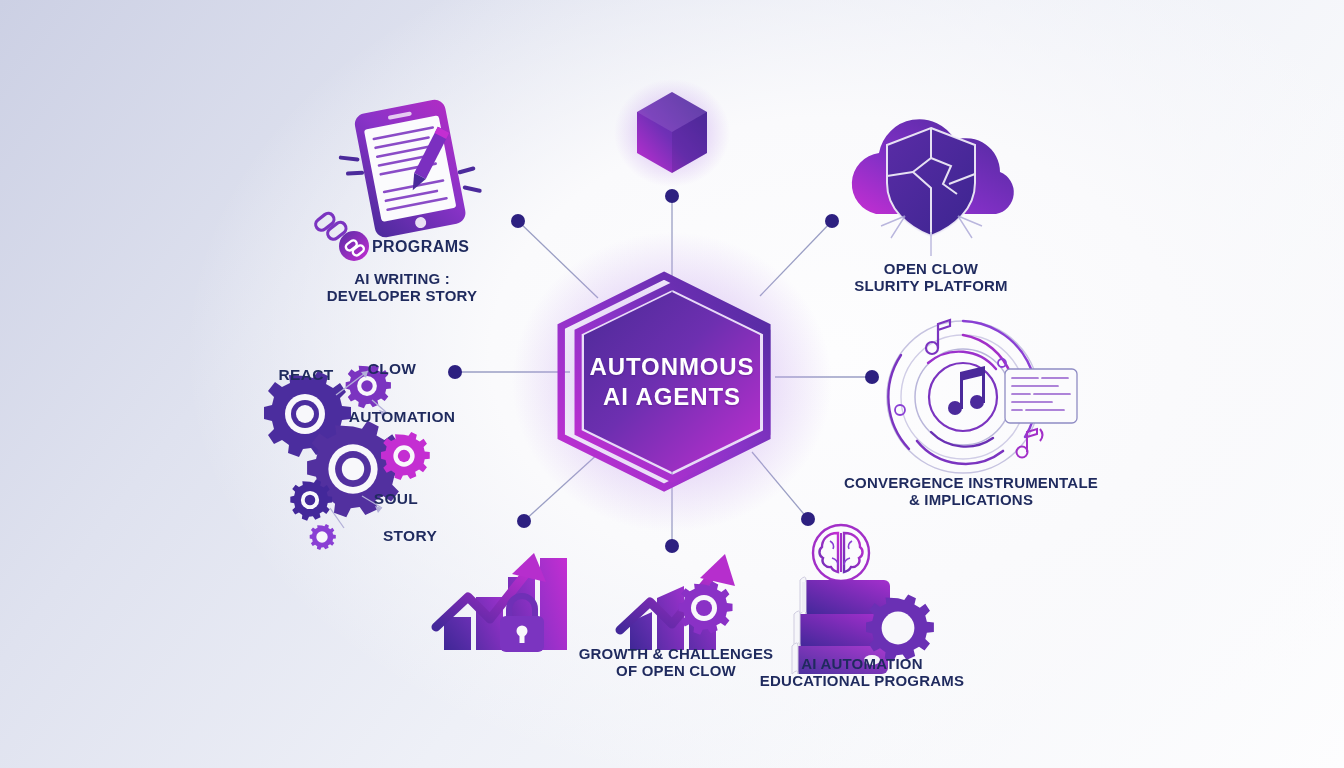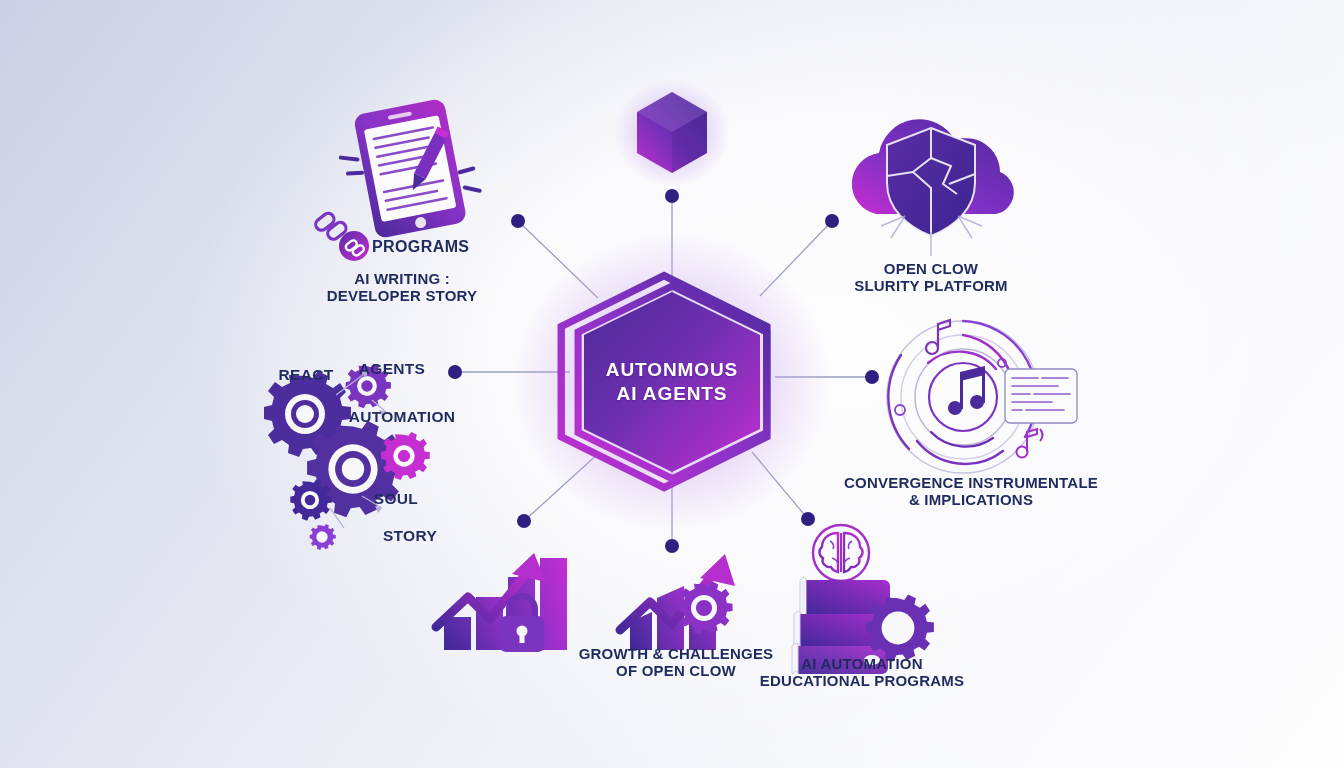--- a/index.html
+++ b/index.html
@@ -38,21 +38,21 @@
     font-size: 15.5px;
     letter-spacing: 0.3px;
     transform: translateX(-50%);
   }
   #coreText {
     position: absolute;
     left: 672px; top: 382px;
     transform: translate(-50%, -50%);
     color: #ffffff;
     font-weight: bold;
-    font-size: 19px;
+    font-size: 24px;
     letter-spacing: 0.9px;
     line-height: 1.25;
     text-align: center;
     white-space: pre-line;
     text-shadow: 0 1px 2px rgba(40,10,80,0.30);
   }
   #incidentLabel {
     position: absolute;
     left: 372px; top: 238px;
     color: #1f2a5e;
@@ -390,18 +390,18 @@
 &amp; IMPLICATIONS</div>
 
 
   <div class="lbl node" style="left:862px; top:655px;">AI AUTOMATION
 EDUCATIONAL PROGRAMS</div>
 
   <div class="lbl node" style="left:676px; top:645px;">GROWTH &amp; CHALLENGES
 OF OPEN CLOW</div>
 
   <div class="gearlbl" style="left:306px; top:360px;margin-top:6px;">REACT</div>
-  <div class="gearlbl" style="left:392px; top:360px;">AGENTS</div>
+  <div class="gearlbl" style="left:392px; top:360px;">CLOW</div>
   <div class="gearlbl" style="left:402px; top:408px;">AUTOMATION</div>
   <div class="gearlbl" style="left:396px; top:490px;">SOUL</div>
   <div class="gearlbl" style="left:410px; top:527px;">STORY</div>
 
 </div>
 
 </body></html>

